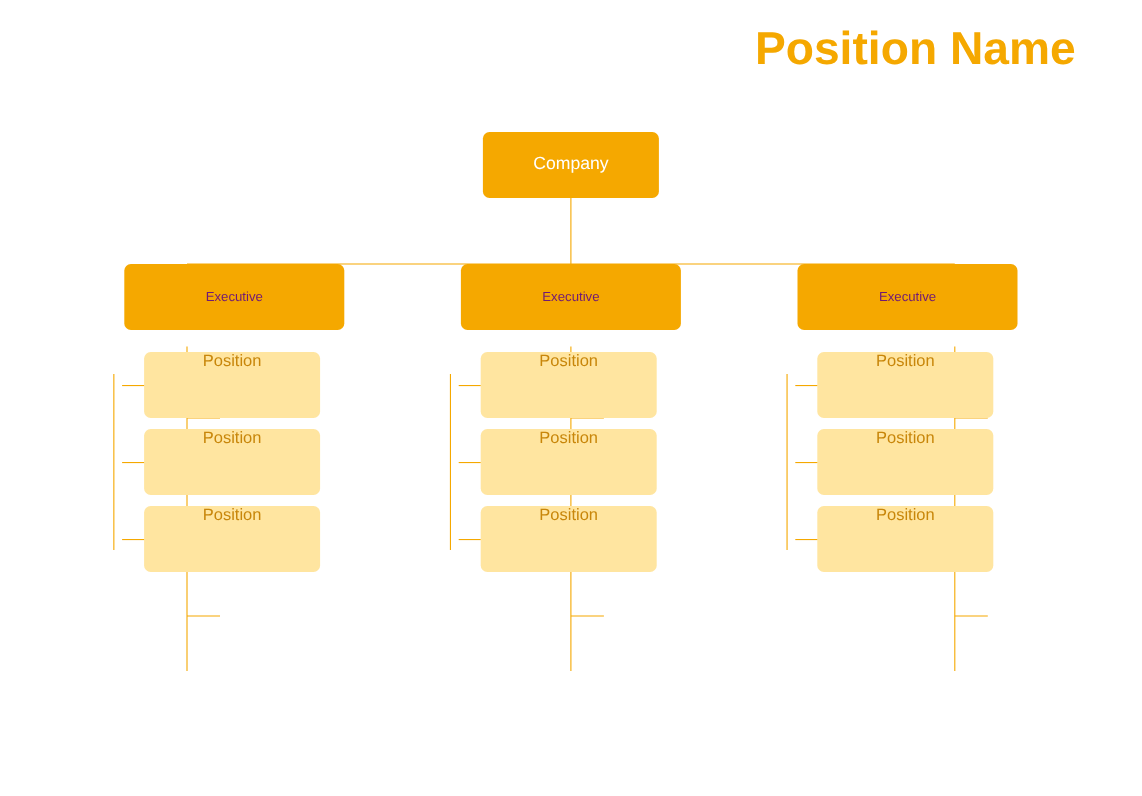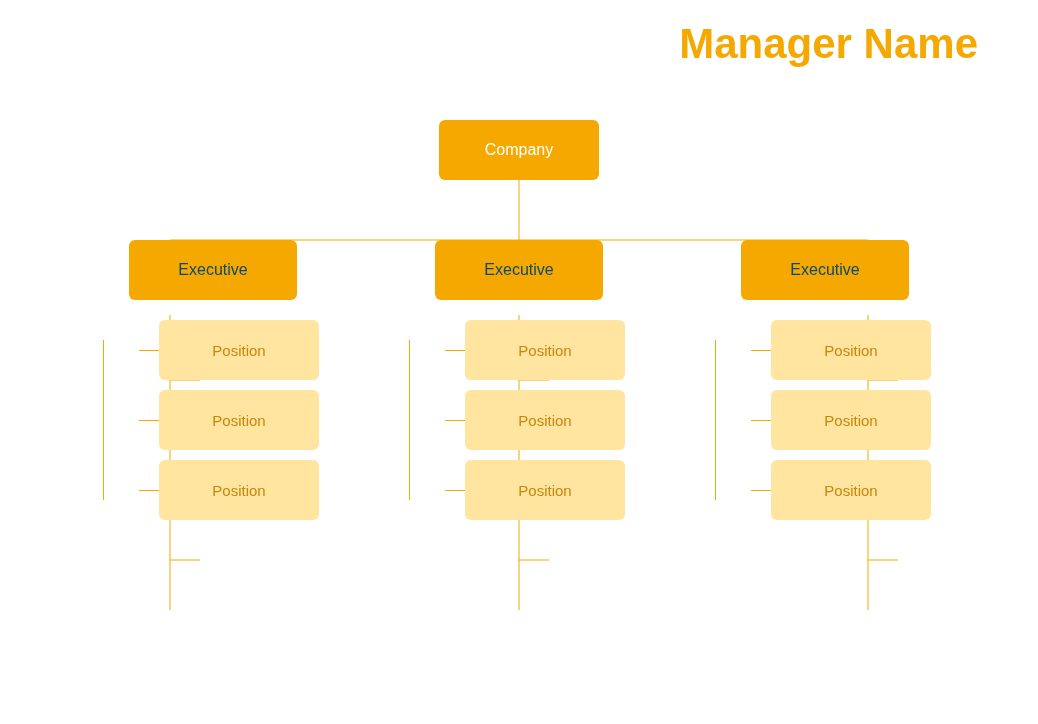--- a/index.html
+++ b/index.html
@@ -77,29 +77,29 @@
     }
 
     .exec-col {
       display: flex;
       flex-direction: column;
       align-items: center;
       width: 280px;
     }
 
     .exec-box {
-      width: 168px;
+      width: 200px;
       height: 60px;
       background: #F5A800;
       border-radius: 6px;
       display: flex;
       align-items: center;
       justify-content: center;
-      color: #0c4a6e;
-      font-size: 16px;
+      color: #701a75;
+      font-size: 12px;
     }
 
     .position-list {
       display: flex;
       flex-direction: column;
       gap: 10px;
       margin-top: 20px;
       position: relative;
       width: 180px;
     }
@@ -114,44 +114,43 @@
       width: 1px;
       background: #F5A800;
     }
 
     .position-box {
       width: 160px;
       height: 60px;
       background: #FFE5A0;
       border-radius: 6px;
       display: flex;
-      align-items: center;
       justify-content: center;
       color: #c8860a;
       font-size: 15px;
-      margin-left: 36px;
+      margin-left: 8px;
       position: relative;
     }
 
     
     .position-box::before {
       content: '';
       position: absolute;
       left: -20px;
       top: 50%;
       width: 20px;
       height: 1px;
       background: #F5A800;
     }
   </style>
 </head>
 <body>
 
 <div class="header">
-  <div class="company-name">Manager Name</div>
+  <div class="company-name">Position Name</div>
 </div>
 
 <div class="org-chart">
 
   <svg class="connectors" viewBox="0 0 1038 614">
 
     <line x1="519" y1="70" x2="519" y2="130" stroke="#F5A800" stroke-width="1"></line>
 
     <line x1="170" y1="130" x2="868" y2="130" stroke="#F5A800" stroke-width="1"></line>
 

